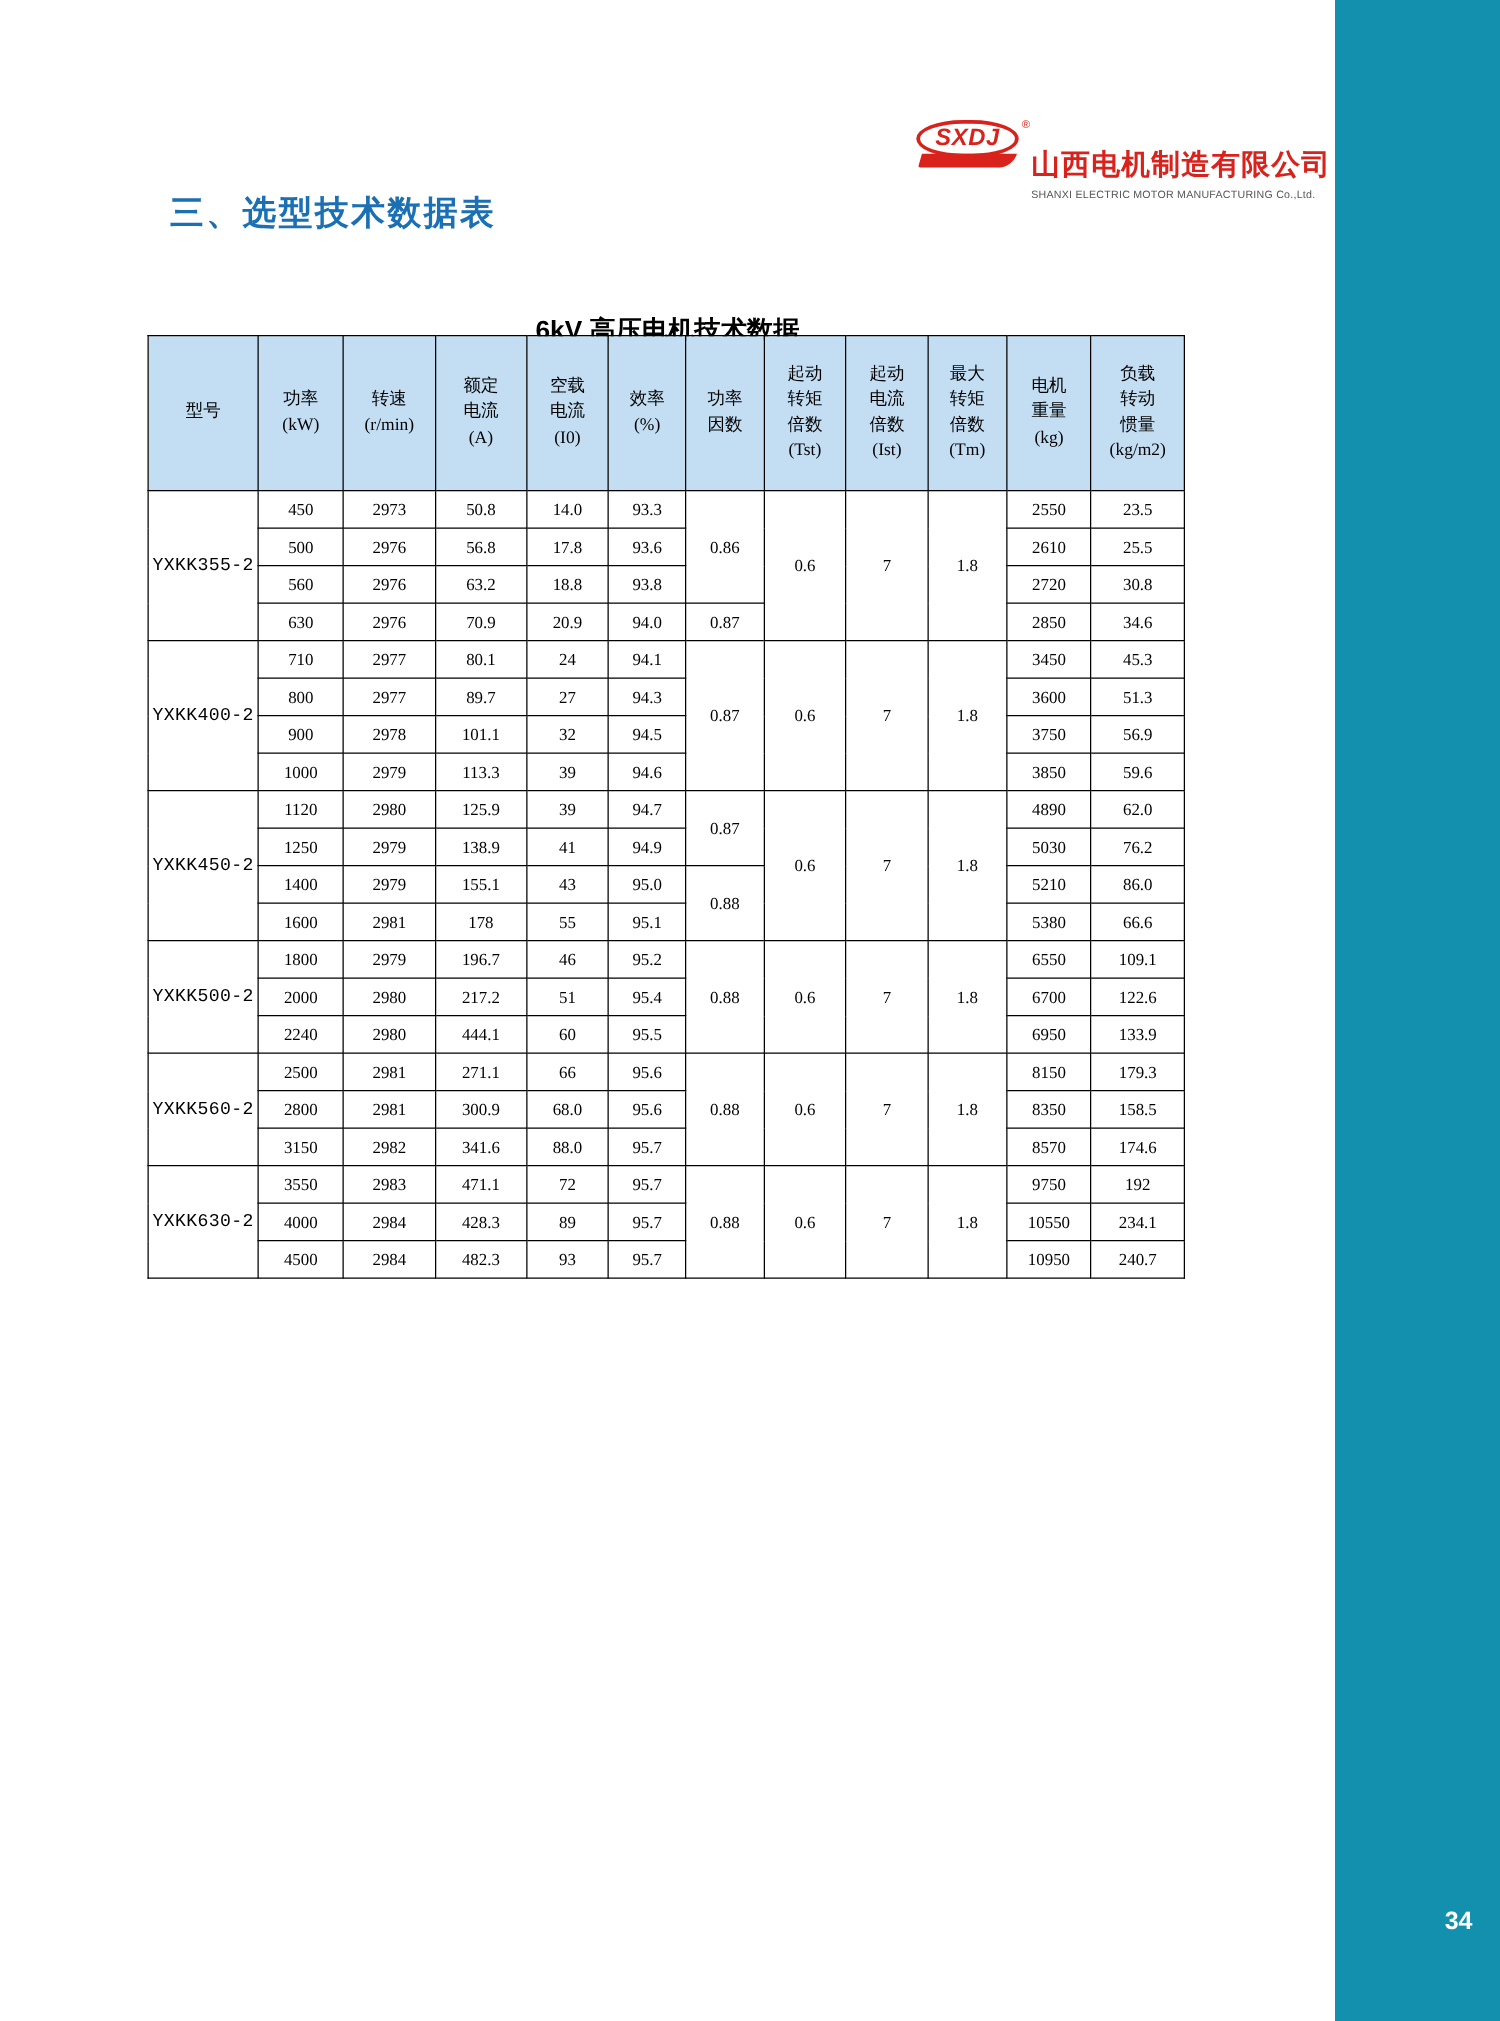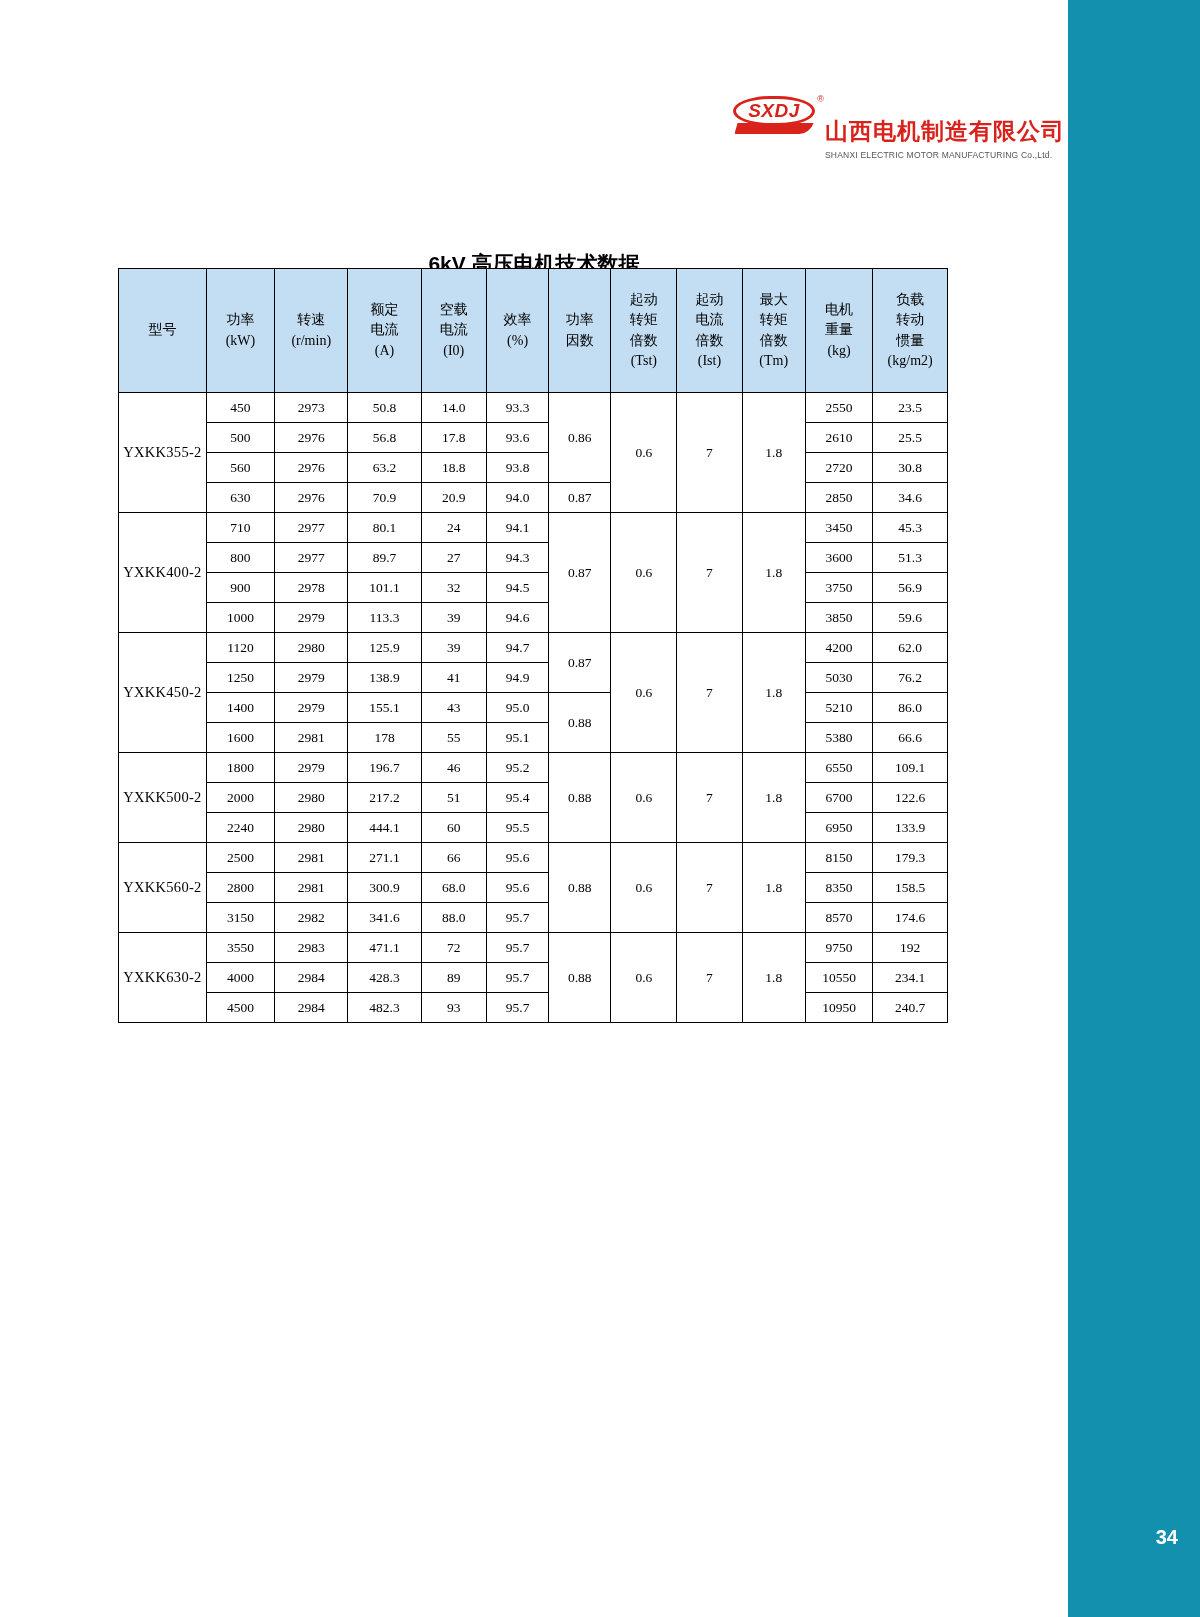--- a/index.html
+++ b/index.html
@@ -143,20 +143,21 @@
     height: 124px;
     font-weight: normal;
     font-size: 14px;
     line-height: 1.45;
   }
   table.data tbody td { height: 30px; }
   .hdr-line { display: block; }
   .model-cell {
     font-size: 14.5px;
     letter-spacing: 0.3px;
+    font-family: Liberation Mono, monospace;
   }
   
   col.c-model { width: 92px; }
   col.c-power { width: 78px; }
   col.c-speed { width: 82px; }
   col.c-rated { width: 84px; }
   col.c-noload { width: 76px; }
   col.c-eff { width: 72px; }
   col.c-pf { width: 72px; }
   col.c-tst { width: 76px; }
@@ -179,20 +180,21 @@
       <div class="sx-swoosh"></div>
       <div class="sx-text">SXDJ</div>
       <div class="sx-reg">®</div>
     </div>
     <div class="logo-texts">
       <div class="logo-cn">山西电机制造有限公司</div>
       <div class="logo-en">SHANXI ELECTRIC MOTOR MANUFACTURING Co.,Ltd.</div>
     </div>
   </div>
 
+  <div class="section-heading">三、选型技术数据表</div>
   <div class="table-title">6kV 高压电机技术数据</div>
 
   <table class="data">
     <colgroup>
       <col class="c-model">
         <col class="c-power">
         <col class="c-speed">
         <col class="c-rated">
       <col class="c-noload">
         <col class="c-eff">
@@ -353,21 +355,21 @@
           <td class="model-cell" rowspan="4">YXKK450-2</td>
           <td>1120</td>
           <td>2980</td>
           <td>125.9</td>
           <td>39</td>
           <td>94.7</td>
           <td rowspan="2">0.87</td>
           <td rowspan="4">0.6</td>
           <td rowspan="4">7</td>
           <td rowspan="4">1.8</td>
-          <td>4200</td>
+          <td>4890</td>
           <td>62.0</td>
         </tr>
         <tr>
           <td>1250</td>
           <td>2979</td>
           <td>138.9</td>
           <td>41</td>
           <td>94.9</td>
           <td>5030</td>
           <td>76.2</td>

